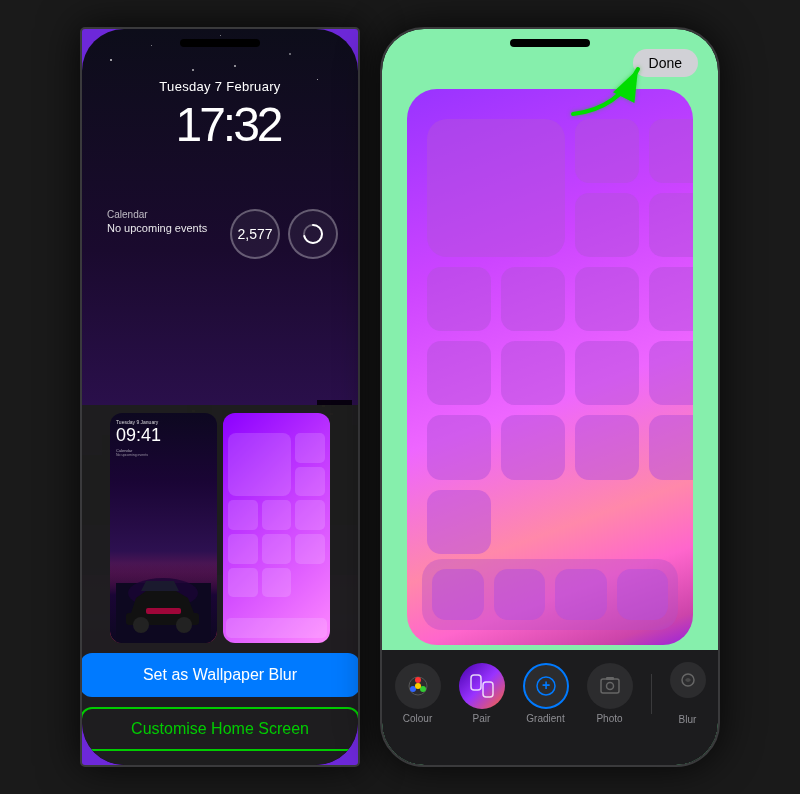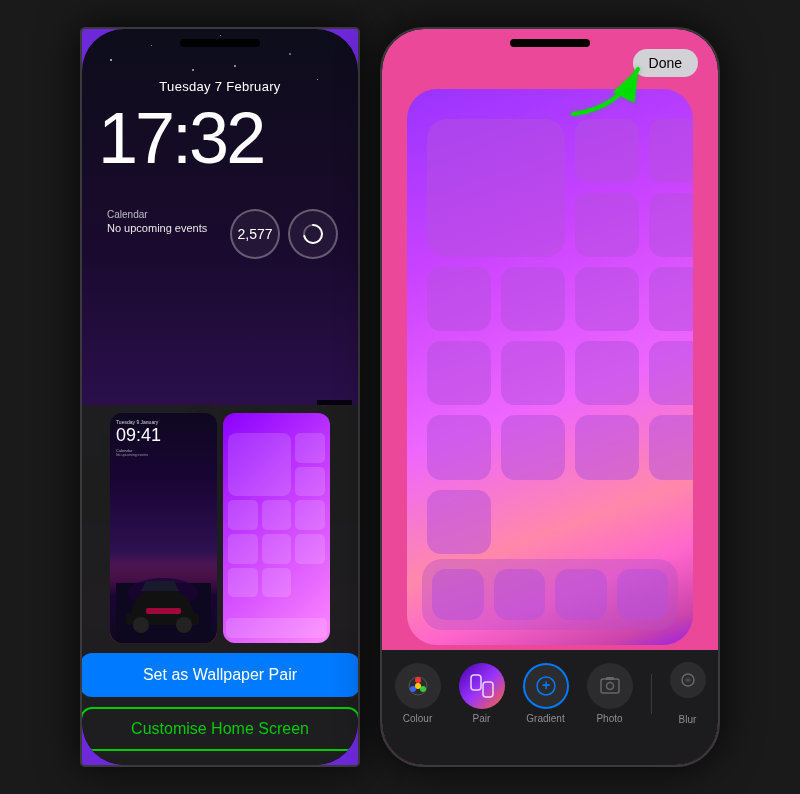--- a/index.html
+++ b/index.html
@@ -70,22 +70,23 @@
       font-size: 13px;
       font-weight: 400;
       letter-spacing: 0.3px;
     }
 
     .status-time {
       position: absolute;
       top: 68px;
       left: 0;
       right: 0;
+      text-align: center;
       color: #ffffff;
-      font-size: 72px;
+      font-size: 48px;
       font-weight: 200;
       letter-spacing: -3px;
       margin-left: 16px;
     }
 
     .calendar-widget {
       position: absolute;
       top: 180px;
       left: 25px;
       color: #ffffff;
@@ -258,21 +259,21 @@
       width: 80px;
       height: 8px;
       background: #000;
       border-radius: 4px;
       z-index: 10;
     }
 
     .phone-right .screen {
       width: 100%;
       height: 100%;
-      background: #ec4899;
+      background: #86efac;
       border-radius: 42px;
       position: relative;
       overflow: hidden;
       display: flex;
       flex-direction: column;
       align-items: center;
     }
 
     
     .done-btn {
@@ -612,21 +613,21 @@
               <div class="wp-home-icon"></div>
               <div class="wp-home-icon"></div>
               <div class="wp-home-icon"></div>
               <div class="wp-home-icon"></div>
               <div class="wp-home-icon"></div>
             </div>
             <div class="wp-home-dock"></div>
           </div>
         </div>
 
-        <button class="btn-set-wallpaper">Set as Wallpaper Pair</button>
+        <button class="btn-set-wallpaper">Set as Wallpaper Blur</button>
 
         <button class="btn-customise">Customise Home Screen</button>
       </div>
     </div>
   </div>
 
   <div class="phone-right">
     <div class="notch"></div>
     <div class="screen">
 

